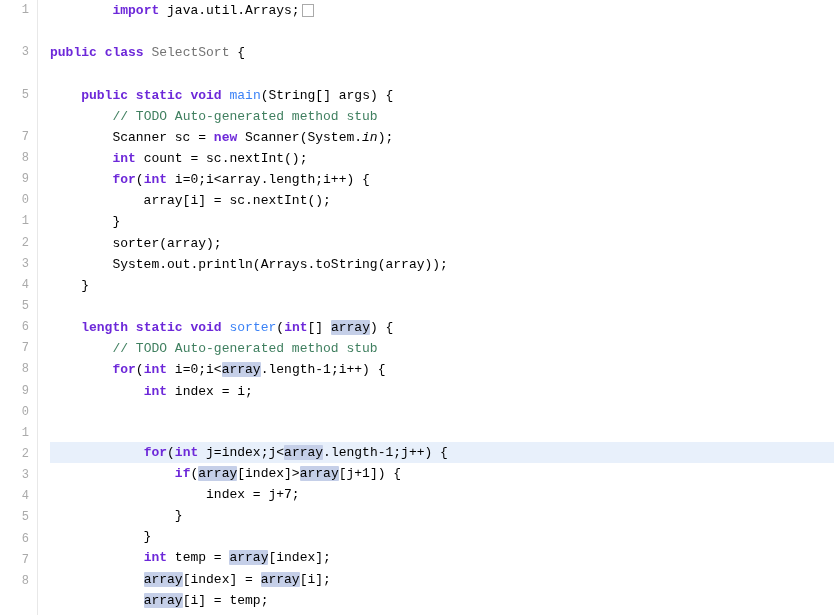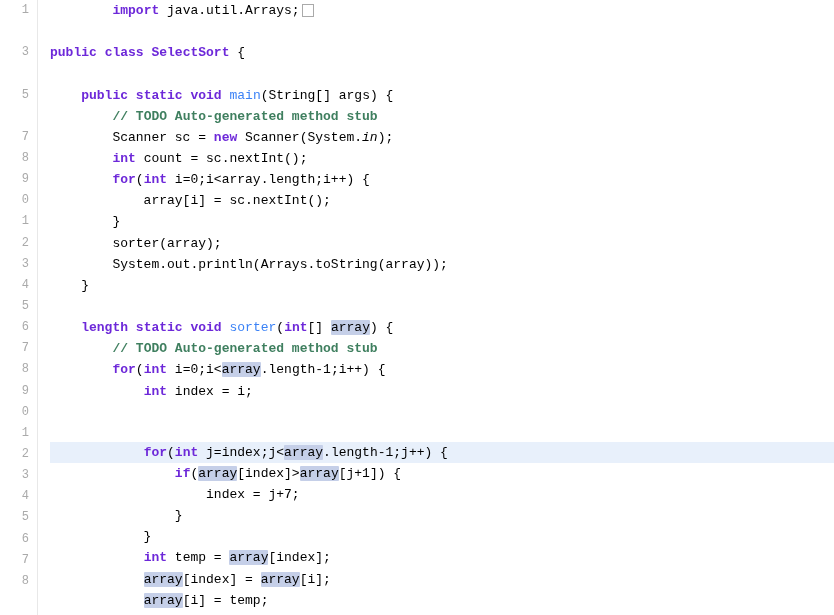--- a/index.html
+++ b/index.html
@@ -56,23 +56,23 @@
       white-space: pre;
     }
 
     .code-line.highlighted {
       background-color: #e8f0fb;
       margin-top: 40px;
     }
 
     
     .kw { color: #6d28d9; font-weight: bold; } 
-    .class-name { color: #6d28d9; font-weight: bold; }
+    .class-name { color: #737373; font-weight: normal; }
     .method { color: #3b82f6; }
-    .comment { color: #3f7f5f; font-weight: bold; }
+    .comment { color: #3f7f5f; }
     .plain { color: #000000; }
     .italic { font-style: italic; }
     .highlight-word {
       background-color: #c5cfe8;
       border-radius: 1px;
     }
     .dot-method { color: #000000; }
   </style>
 </head>
 <body>

